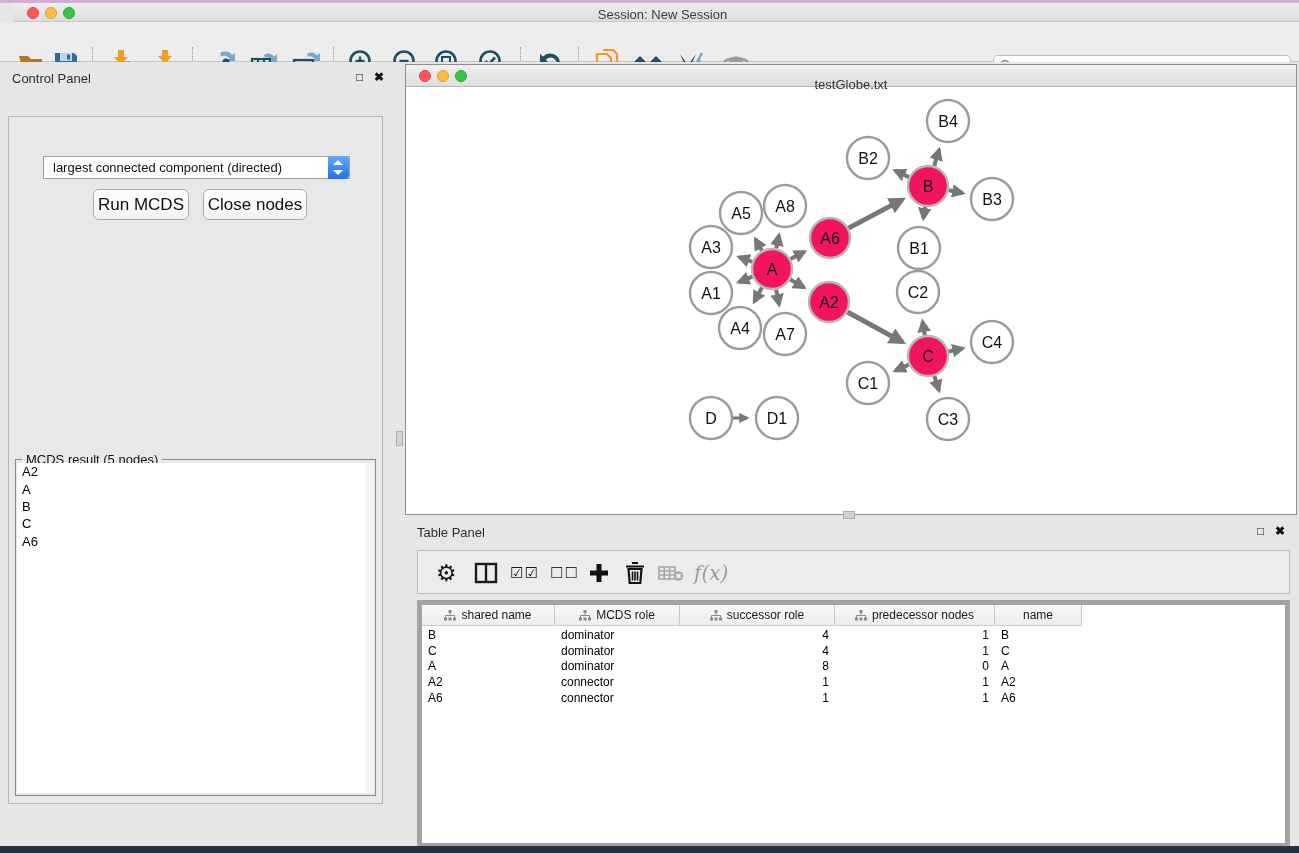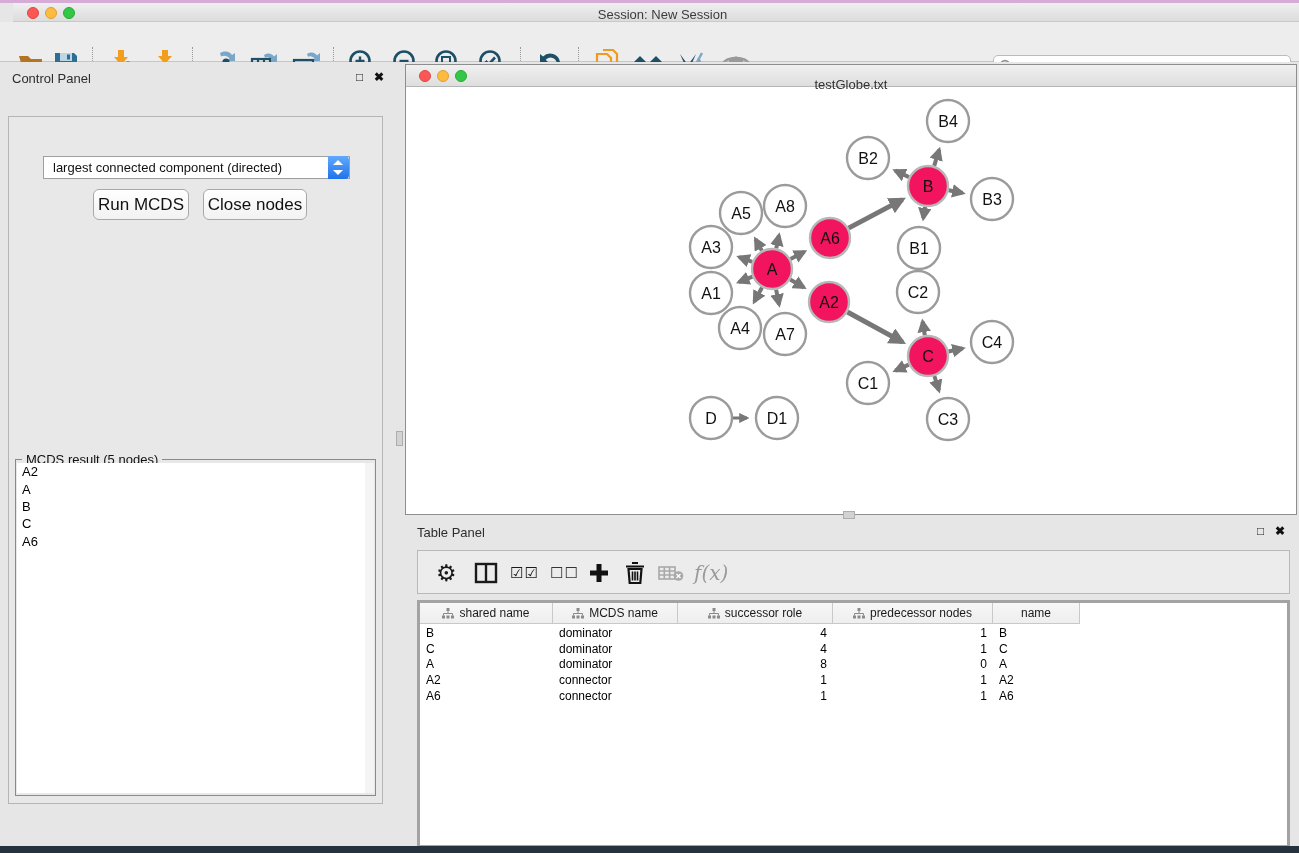--- a/index.html
+++ b/index.html
@@ -96,21 +96,21 @@
   #tpt-cols { left:56px; }
   #tpt-checked { left:92px; font-size:15px; letter-spacing:1px; }
   #tpt-unchecked { left:132px; font-size:15px; letter-spacing:1px; color:#333; }
   #tpt-plus { left:170px; }
   #tpt-trash { left:206px; }
   #tpt-delcol { left:240px; }
   #tpt-fx { left:276px; font-family:"DejaVu Serif", serif; font-style:italic;
     font-size:20px; color:#9a9a9a; }
 
   #table-box { left:417px; top:538px; width:873px; height:248px; background:#fff;
-    border:3px solid #a3a3a3; overflow:hidden; }
+    border:5px solid #a3a3a3; overflow:hidden; }
   #table-header { position:absolute; left:0; top:0; height:21px; display:flex; }
   .th-cell { height:21px; background:linear-gradient(#f7f7f7,#eeeeee);
     border-right:1px solid #c9c9c9; border-bottom:1px solid #c9c9c9;
     display:flex; align-items:center; justify-content:center; gap:5px;
     font-size:12px; color:#1a1a1a; }
   .tree-icon { display:inline-block; }
   #table-rows { position:absolute; left:0; top:22px; width:100%; }
   .tr-row { display:flex; height:15.8px; align-items:center; font-size:12px; color:#000; }
   .td { padding:0 6px; white-space:nowrap; overflow:hidden; }
   .td.c0 { width:133px; } .td.c1 { width:125px; } .td.c2 { width:155px; text-align:right; }
@@ -491,21 +491,21 @@
         <div class="th-cell" style="width:125px">
           <svg class="tree-icon" width="12" height="11" viewBox="0 0 12 11">
             <g fill="#8a8a8a">
                 <rect x="4.5" y="0" width="3" height="3"></rect>
                 <rect x="0" y="7.5" width="3" height="3"></rect>
                 <rect x="4.5" y="7.5" width="3" height="3"></rect>
                 <rect x="9" y="7.5" width="3" height="3"></rect>
               </g>
             <path d="M6 3 v2.5 M1.5 7.5 v-2 h9 v2" stroke="#8a8a8a" fill="none" stroke-width="1"></path>
           </svg>
-          <span>MCDS name</span>
+          <span>MCDS role</span>
         </div>
         <div class="th-cell" style="width:155px">
           <svg class="tree-icon" width="12" height="11" viewBox="0 0 12 11">
             <g fill="#8a8a8a">
                 <rect x="4.5" y="0" width="3" height="3"></rect>
                 <rect x="0" y="7.5" width="3" height="3"></rect>
                 <rect x="4.5" y="7.5" width="3" height="3"></rect>
                 <rect x="9" y="7.5" width="3" height="3"></rect>
               </g>
             <path d="M6 3 v2.5 M1.5 7.5 v-2 h9 v2" stroke="#8a8a8a" fill="none" stroke-width="1"></path>

